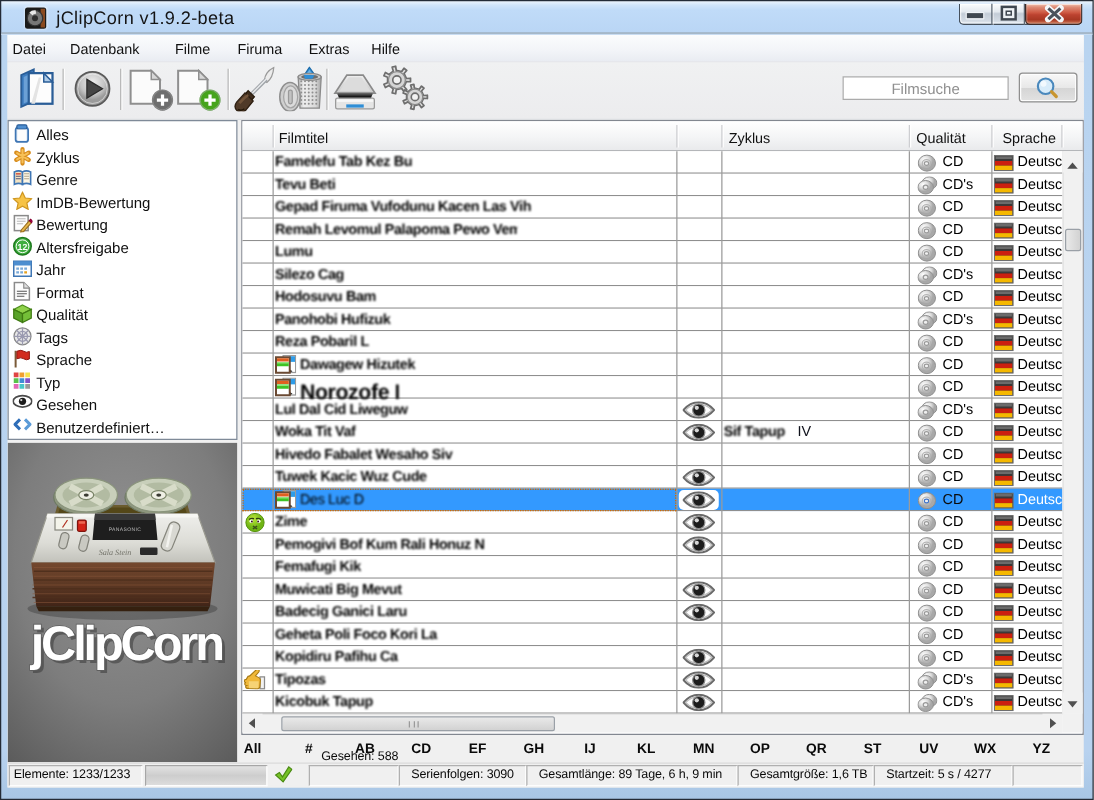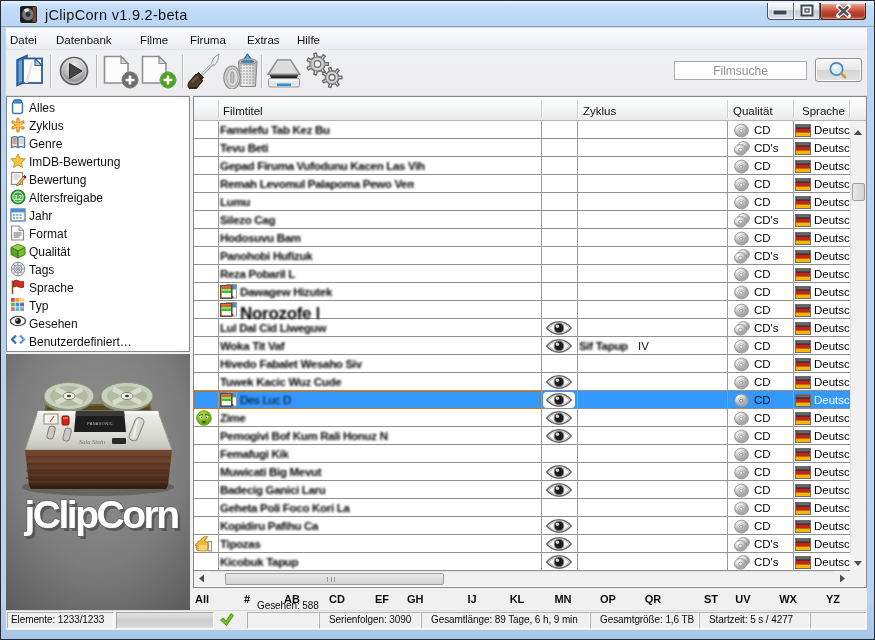--- a/index.html
+++ b/index.html
@@ -1314,27 +1314,27 @@
 <div style="position:absolute;left:225px;top:572.5px;width:219px;height:12px;background:linear-gradient(180deg,#e9e9e9,#d2d2d2);border:1px solid #9aa0a7;border-radius:2px;">
     <div style="position:absolute;left:101px;top:3px;width:8px;height:5px;border-left:1px solid #9a9a9a;border-right:1px solid #9a9a9a;">
       <div style="position:absolute;left:3px;top:0;width:1px;height:5px;background:#9a9a9a;"></div>
     </div>
   </div>
 <div class="t" style="position:absolute;left:182px;top:593px;width:40px;text-align:center;font-size:11px;font-weight:bold;color:#0a0a0a;">All</div>
 <div class="t" style="position:absolute;left:227px;top:593px;width:40px;text-align:center;font-size:11px;font-weight:bold;color:#0a0a0a;">#</div>
 <div class="t" style="position:absolute;left:272px;top:593px;width:40px;text-align:center;font-size:11px;font-weight:bold;color:#0a0a0a;">AB</div>
 <div class="t" style="position:absolute;left:317px;top:593px;width:40px;text-align:center;font-size:11px;font-weight:bold;color:#0a0a0a;">CD</div>
 <div class="t" style="position:absolute;left:362px;top:593px;width:40px;text-align:center;font-size:11px;font-weight:bold;color:#0a0a0a;">EF</div>
-<div class="t" style="position:absolute;left:407px;top:593px;width:40px;font-size:11px;font-weight:bold;color:#0a0a0a;">GH</div>
+<div class="t" style="position:absolute;left:407px;top:593px;width:40px;text-align:center;font-size:11px;font-weight:bold;color:#0a0a0a;">GH</div>
 <div class="t" style="position:absolute;left:452px;top:593px;width:40px;text-align:center;font-size:11px;font-weight:bold;color:#0a0a0a;">IJ</div>
 <div class="t" style="position:absolute;left:497px;top:593px;width:40px;text-align:center;font-size:11px;font-weight:bold;color:#0a0a0a;">KL</div>
 <div class="t" style="position:absolute;left:543px;top:593px;width:40px;text-align:center;font-size:11px;font-weight:bold;color:#0a0a0a;">MN</div>
 <div class="t" style="position:absolute;left:588px;top:593px;width:40px;text-align:center;font-size:11px;font-weight:bold;color:#0a0a0a;">OP</div>
 <div class="t" style="position:absolute;left:633px;top:593px;width:40px;text-align:center;font-size:11px;font-weight:bold;color:#0a0a0a;">QR</div>
-<div class="t" style="position:absolute;left:678px;top:593px;width:40px;text-align:right;font-size:11px;font-weight:bold;color:#0a0a0a;">ST</div>
+<div class="t" style="position:absolute;left:678px;top:593px;width:40px;text-align:center;font-size:11px;font-weight:bold;color:#0a0a0a;">ST</div>
 <div class="t" style="position:absolute;left:723px;top:593px;width:40px;text-align:center;font-size:11px;font-weight:bold;color:#0a0a0a;">UV</div>
 <div class="t" style="position:absolute;left:768px;top:593px;width:40px;text-align:center;font-size:11px;font-weight:bold;color:#0a0a0a;">WX</div>
 <div class="t" style="position:absolute;left:813px;top:593px;width:40px;text-align:center;font-size:11px;font-weight:bold;color:#0a0a0a;">YZ</div>
 <div style="position:absolute;left:6px;top:610px;width:861px;height:20px;background:#f0f0f0;border-top:1px solid #dadada;"></div>
 <div style="position:absolute;left:7px;top:612px;width:107px;height:17px;background:#f0f0f0;border:1px solid #b0b0b0;border-bottom-color:#fdfdfd;border-right-color:#fdfdfd;"></div>
 <div class="t" style="position:absolute;left:11px;top:614px;font-size:10px;letter-spacing:-0.1px;color:#0a0a0a;">Elemente: 1233/1233</div>
 <div style="position:absolute;left:116px;top:612px;width:98px;height:17px;background:linear-gradient(180deg,#e2e2e2,#cdcdcd 50%,#dcdcdc);border:1px solid #a6a6a6;border-bottom-color:#fdfdfd;border-right-color:#fdfdfd;"></div>
 <div style="position:absolute;left:219px;top:612px;width:15px;height:15px;">
     <svg width="15" height="15">
       <path d="M1.5 8 L4.5 6 L7 9.5 L12 1.5 L14.5 3.5 L7.5 13.5 Z" fill="#76c226" stroke="#4a8a12" stroke-width="0.9"></path>

